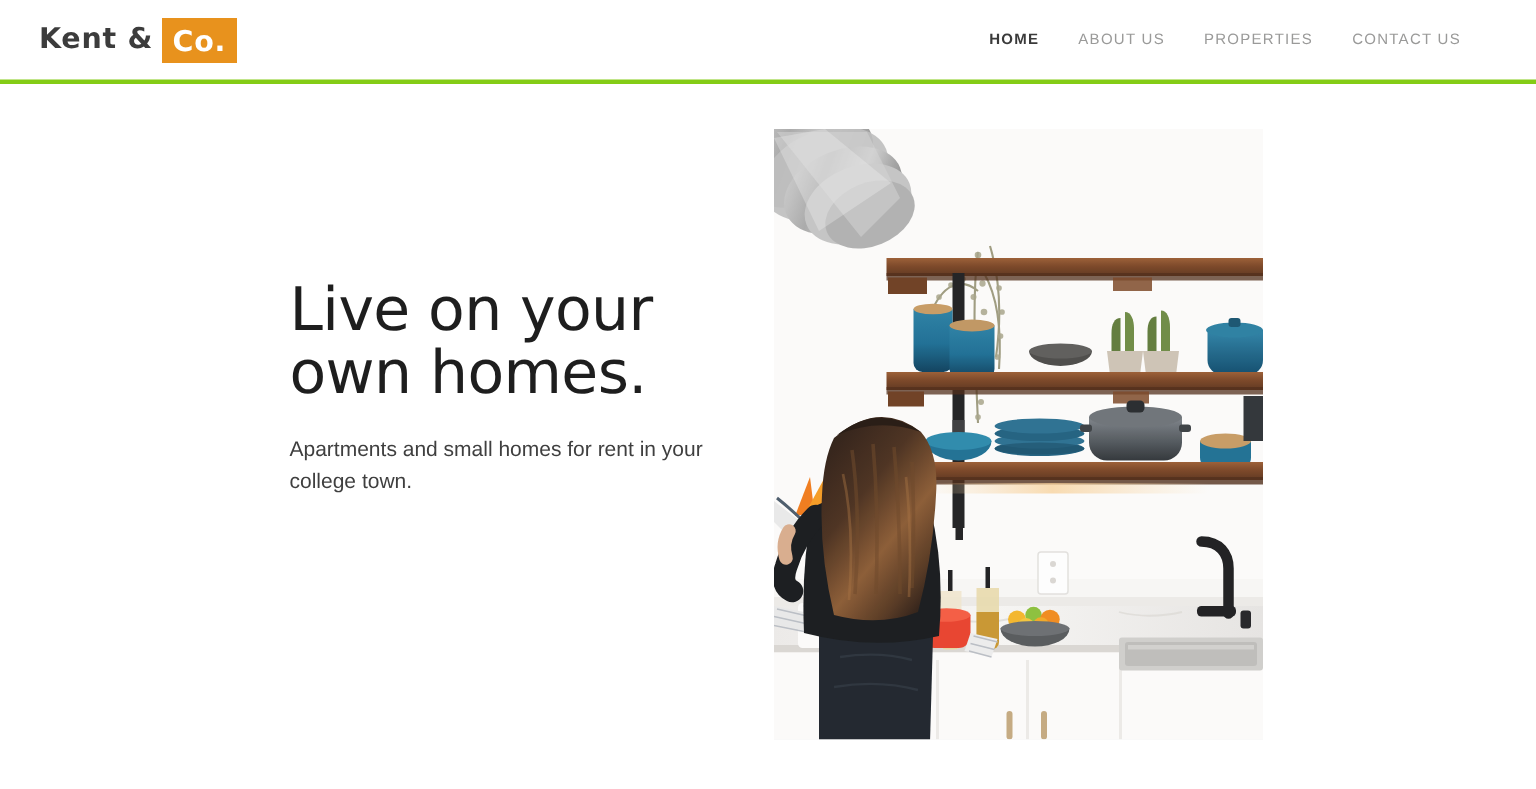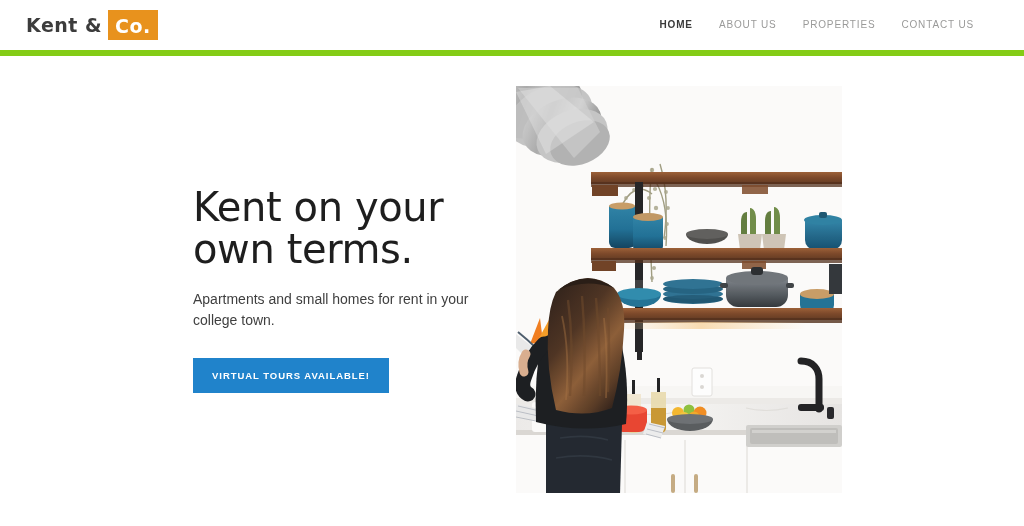--- a/index.html
+++ b/index.html
@@ -25,21 +25,21 @@
     background: #ffffff;
   }
 
   
   .site-header {
     position: absolute;
     top: 0; left: 0;
     width: 1024px;
     height: 56px;
     background: #ffffff;
-    border-bottom: 6px solid #84cc16;
+    border-bottom: 3px solid #84cc16;
     display: flex;
     align-items: center;
     justify-content: space-between;
     padding: 0 50px 0 26px;
   }
 
   
   .logo {
     display: flex;
     align-items: center;
@@ -170,23 +170,22 @@
       <a class="nav-link" href="#">ABOUT US</a>
       <a class="nav-link" href="#">PROPERTIES</a>
       <a class="nav-link" href="#">CONTACT US</a>
     </nav>
 
   </header>
 
   <section class="hero">
 
     <div class="hero-copy">
-      <h1 class="hero-title">Kent on your own terms.</h1>
+      <h1 class="hero-title">Live on your own homes.</h1>
       <p class="hero-sub">Apartments and small homes for rent in your college town.</p>
-      <a class="cta-button" href="#">Virtual tours available!</a>
     </div>
 
     <div class="hero-image">
       <svg viewBox="0 0 326 407" xmlns="http://www.w3.org/2000/svg">
         <defs>
           <linearGradient id="mugGrad" x1="0" y1="0" x2="0" y2="1">
             <stop offset="0%" stop-color="#2b7fa3"></stop>
             <stop offset="55%" stop-color="#1b6d93"></stop>
             <stop offset="100%" stop-color="#0d3f5c"></stop>
           </linearGradient>

